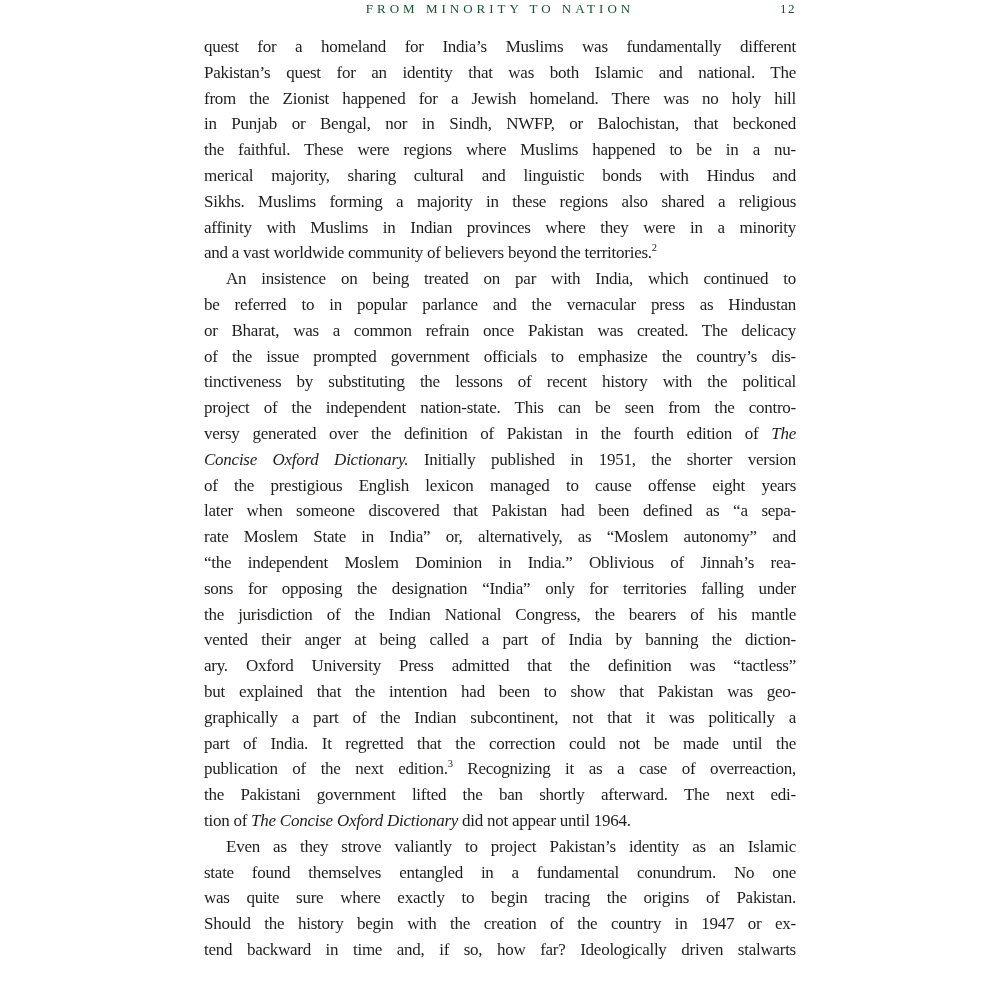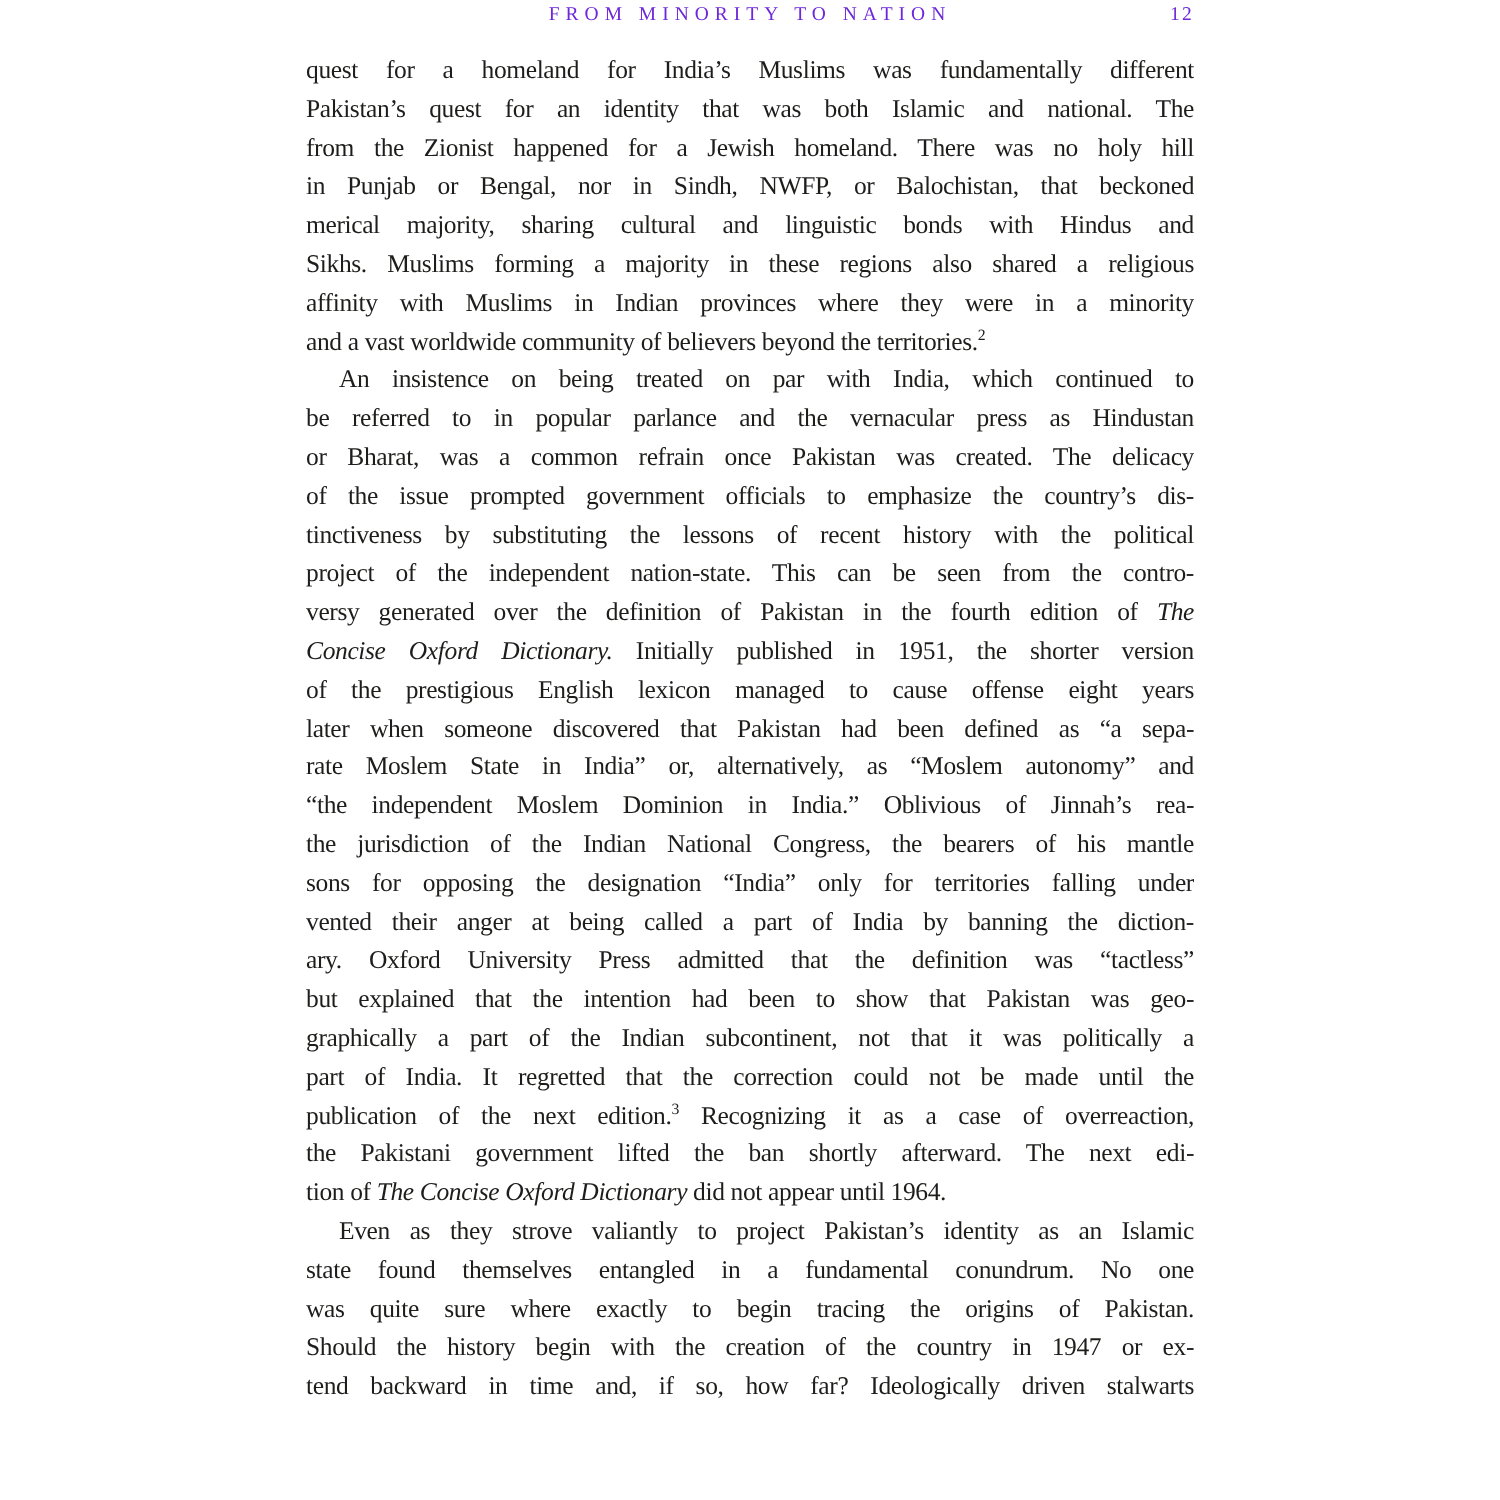--- a/index.html
+++ b/index.html
@@ -13,21 +13,21 @@
     overflow: hidden;
   }
   .running-head {
     position: absolute;
     top: 1px;
     left: 204px;
     width: 592px;
     text-align: center;
     font-size: 13px;
     letter-spacing: 4px;
-    color: #6d28d9;
+    color: #14532d;
   }
   .running-head .pagenum {
     position: absolute;
     right: 0;
     top: 0;
     letter-spacing: 1.5px;
   }
   .page-body {
     position: absolute;
     top: 34px;
@@ -61,40 +61,41 @@
   <div class="running-head">
     <span>FROM MINORITY TO NATION</span>
     <span class="pagenum">12</span>
   </div>
   <div class="page-body">
       <div class="para">
         <div class="line"><span>quest for a homeland for India’s Muslims was fundamentally different</span></div>
         <div class="line"><span>Pakistan’s quest for an identity that was both Islamic and national. The</span></div>
         <div class="line"><span>from the Zionist happened for a Jewish homeland. There was no holy hill</span></div>
         <div class="line"><span>in Punjab or Bengal, nor in Sindh, NWFP, or Balochistan, that beckoned</span></div>
+        <div class="line"><span>the faithful. These were regions where Muslims happened to be in a nu-</span></div>
         <div class="line"><span>merical majority, sharing cultural and linguistic bonds with Hindus and</span></div>
         <div class="line"><span>Sikhs. Muslims forming a majority in these regions also shared a religious</span></div>
         <div class="line"><span>affinity with Muslims in Indian provinces where they were in a minority</span></div>
         <div class="line end"><span>and a vast worldwide community of believers beyond the territories.</span><sup>2</sup></div>
       </div>
       <div class="para">
         <div class="line indent"><span>An insistence on being treated on par with India, which continued to</span></div>
         <div class="line"><span>be referred to in popular parlance and the vernacular press as Hindustan</span></div>
         <div class="line"><span>or Bharat, was a common refrain once Pakistan was created. The delicacy</span></div>
         <div class="line"><span>of the issue prompted government officials to emphasize the country’s dis-</span></div>
         <div class="line"><span>tinctiveness by substituting the lessons of recent history with the political</span></div>
         <div class="line"><span>project of the independent nation-state. This can be seen from the contro-</span></div>
         <div class="line"><span>versy generated over the definition of Pakistan in the fourth edition of </span><i>The</i></div>
         <div class="line"><i>Concise Oxford Dictionary.</i><span> Initially published in 1951, the shorter version</span></div>
         <div class="line"><span>of the prestigious English lexicon managed to cause offense eight years</span></div>
         <div class="line"><span>later when someone discovered that Pakistan had been defined as “a sepa-</span></div>
         <div class="line"><span>rate Moslem State in India” or, alternatively, as “Moslem autonomy” and</span></div>
         <div class="line"><span>“the independent Moslem Dominion in India.” Oblivious of Jinnah’s rea-</span></div>
+        <div class="line"><span>sons for opposing the designation “India” only for territories falling under</span></div>
         <div class="line"><span>the jurisdiction of the Indian National Congress, the bearers of his mantle</span></div>
-        <div class="line"><span>sons for opposing the designation “India” only for territories falling under</span></div>
         <div class="line"><span>vented their anger at being called a part of India by banning the diction-</span></div>
         <div class="line"><span>ary. Oxford University Press admitted that the definition was “tactless”</span></div>
         <div class="line"><span>but explained that the intention had been to show that Pakistan was geo-</span></div>
         <div class="line"><span>graphically a part of the Indian subcontinent, not that it was politically a</span></div>
         <div class="line"><span>part of India. It regretted that the correction could not be made until the</span></div>
         <div class="line"><span>publication of the next edition.</span><sup>3</sup><span> Recognizing it as a case of overreaction,</span></div>
         <div class="line"><span>the Pakistani government lifted the ban shortly afterward. The next edi-</span></div>
         <div class="line end"><span>tion of </span><i>The Concise Oxford Dictionary</i><span> did not appear until 1964.</span></div>
       </div>
       <div class="para">

